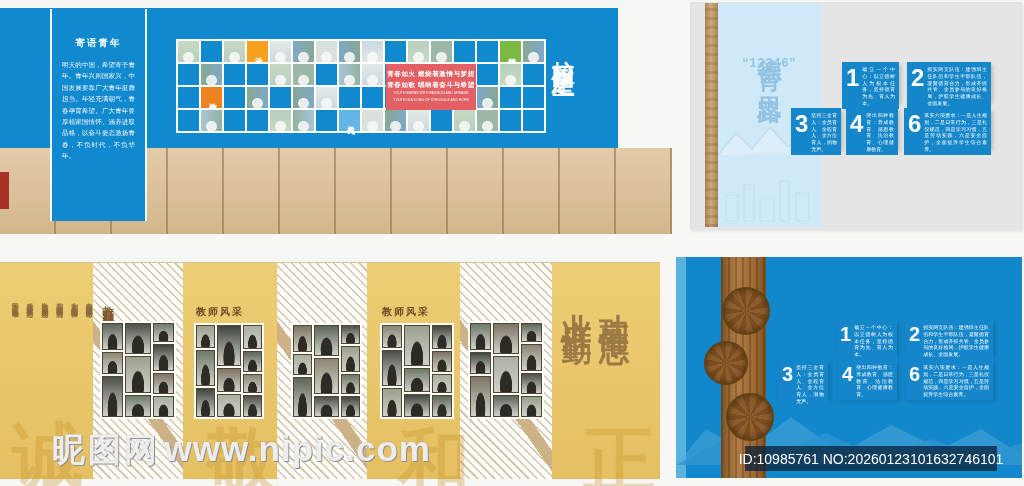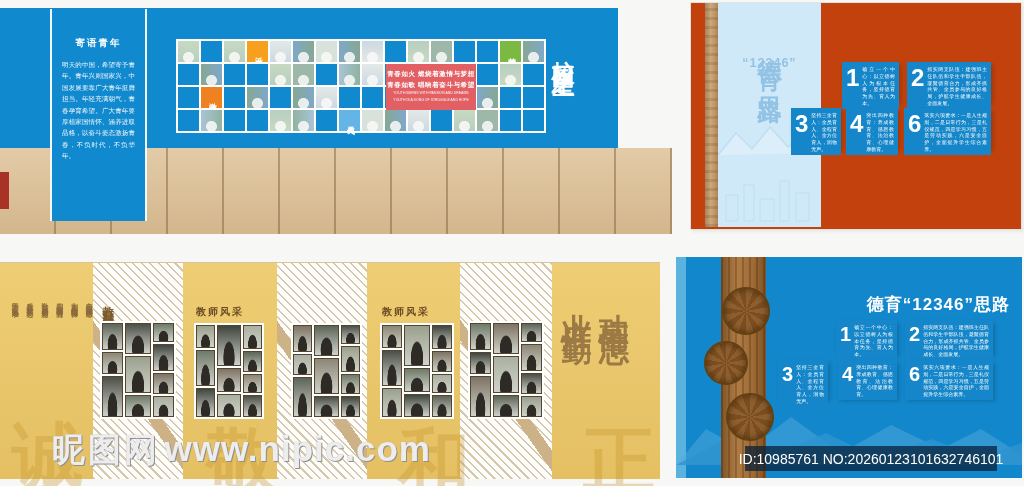--- a/index.html
+++ b/index.html
@@ -24,21 +24,21 @@
   .tile.accent span{writing-mode:vertical-rl;color:#fff;font-weight:bold;font-size:8px;letter-spacing:1px;}
   .slogan{left:386px;top:56px;width:90px;height:46px;background:#e25f63;color:#fff;
     display:flex;flex-direction:column;align-items:center;justify-content:center;z-index:3;}
   .slogan .cn{font-size:6.5px;font-weight:bold;letter-spacing:.6px;white-space:nowrap;line-height:1.6;}
   .slogan .en{font-size:6px;transform:scale(.58);transform-origin:center;white-space:nowrap;line-height:1.25;opacity:.95;}
   .tl-vtitle{left:549px;top:34px;writing-mode:vertical-rl;color:#fff;font-weight:bold;
     font-size:23px;letter-spacing:5px;line-height:1.25;}
   .tl-redtab{left:0;top:164px;width:9px;height:37px;background:#a93226;}
 
   
-  .panel-tr{left:690px;top:2px;width:330px;height:226px;background:#c2410c;
+  .panel-tr{left:690px;top:2px;width:330px;height:226px;background:#e5e5e5;
     border:1px solid #e2e2e0;box-shadow:2px 2px 3px rgba(0,0,0,.06);}
   .tr-wood{left:14px;top:0;width:13px;height:224px;
     background:repeating-linear-gradient(0deg,rgba(90,60,25,.18) 0 3px,rgba(0,0,0,0) 3px 9px),
     linear-gradient(90deg,#ab835a,#cda97c 45%,#b08656);}
   .tr-band{left:27px;top:0;width:103px;height:224px;background:#cfe9f8;}
   .tr-title{left:0;top:38px;width:103px;display:flex;flex-direction:column;align-items:center;color:#93c3e4;}
   .tr-title .vt{writing-mode:vertical-rl;font-size:24px;font-weight:bold;letter-spacing:4px;}
   .tr-title .num{font-size:12.5px;font-weight:bold;margin:7px 0;letter-spacing:1px;}
   .mcard{position:absolute;display:flex;flex-direction:column;box-shadow:2px 3px 4px rgba(0,0,0,.18);}
   .mcard .wood{height:8px;background:repeating-linear-gradient(90deg,rgba(90,60,25,.15) 0 4px,rgba(0,0,0,0) 4px 10px),
@@ -368,21 +368,20 @@
   <section class="abs panel-br">
     <div class="abs br-sliver"></div>
     <svg class="abs br-mountains" width="346" height="70" viewBox="0 0 346 70">
       <polygon points="0,70 30,34 70,56 115,22 165,58 215,30 265,54 305,34 346,60 346,70" fill="#4fa9dc" opacity="0.5"></polygon>
       <polygon points="0,70 50,44 95,62 150,38 205,64 255,44 305,62 346,48 346,70" fill="#2e94cf" opacity="0.8"></polygon>
     </svg>
     <div class="abs br-wood"></div>
     <div class="abs medallion" style="left:46px;top:30px;width:44px;height:44px"></div>
     <div class="abs medallion" style="left:28px;top:84px;width:40px;height:40px"></div>
     <div class="abs medallion" style="left:50px;top:136px;width:44px;height:44px"></div>
-    <div class="abs br-title">德育“12346”思路</div>
     <div id="cards-blue">
         <div class="mcard" style="left: 160px; top: 63px; width: 61px; height: 34px;">
           <div class="wood"></div>
           <div class="mbody">
             <span class="num" style="font-size: 20px;">1</span>
             <div class="txt">确立一个中心：以立德树人为根本任务，坚持德育为先、育人为本。</div>
           </div>
         </div>
         <div class="mcard" style="left: 229px; top: 63px; width: 88px; height: 34px;">
           <div class="wood"></div>

